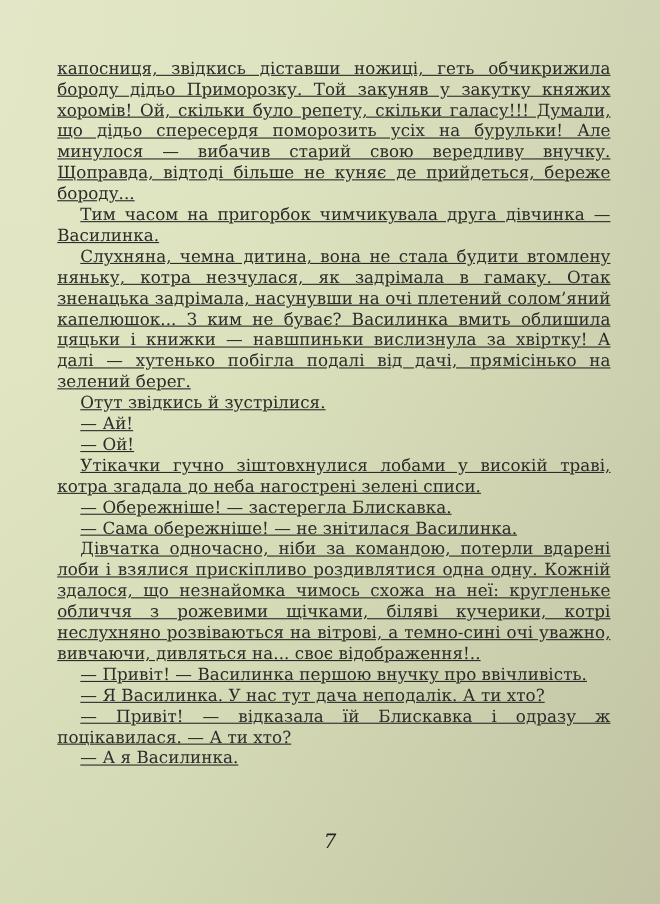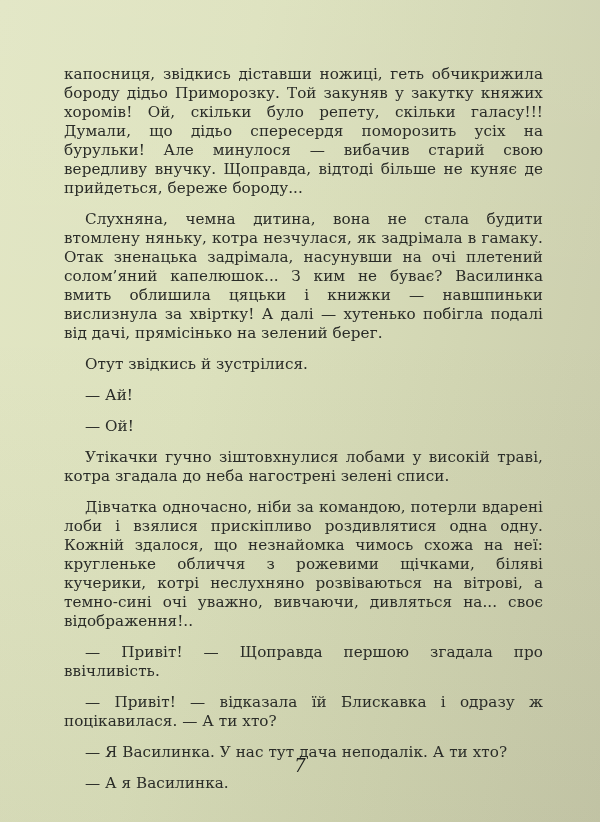--- a/index.html
+++ b/index.html
@@ -16,48 +16,52 @@
   .text-block {
     position: absolute;
     left: 52px; top: 53px; width: 503px;
     font-family: "DejaVu Serif", "Liberation Serif", serif;
     font-size: 15.2px;
     line-height: 19px;
     color: #2a2c28;
     letter-spacing: 0.05px;
   }
   .text-block p {
-    margin: 12px;
+    margin: 0;
     text-indent: 21px;
     text-align: justify;
     text-align-last: left;
     hyphens: manual;
+    text-decoration: underline;
   }
   .page-number {
     position: absolute;
     left: 0; width: 600px; top: 755px;
     text-align: center;
     font-family: "DejaVu Serif", "Liberation Serif", serif;
     font-style: italic;
     font-size: 18px;
     color: #1f211e;
   }
 </style>
 </head>
 <body>
 
 <div class="page-shade"></div>
 
 <div class="text-block">
   <p style="text-indent:0">капосниця, звідкись діставши ножиці, геть обчикрижила бороду дідьо Приморозку. Той закуняв у закутку княжих хоромів! Ой, скільки було репету, скільки галасу!!! Думали, що дідьо спересердя поморозить усіх на бурульки! Але минулося — вибачив старий свою вередливу внучку. Щоправда, відтоді більше не куняє де прийдеться, береже бороду...</p>
+  <p>Тим часом на пригорбок чимчикувала друга дівчинка — Василинка.</p>
   <p>Слухняна, чемна дитина, вона не стала будити втомлену няньку, котра незчулася, як задрімала в гамаку. Отак зненацька задрімала, насунувши на очі плетений солом’яний капелюшок... З ким не буває? Василинка вмить облишила цяцьки і книжки — навшпиньки вислизнула за хвіртку! А далі — хутенько побігла подалі від дачі, прямісінько на зелений берег.</p>
   <p>Отут звідкись й зустрілися.</p>
   <p>— Ай!</p>
   <p>— Ой!</p>
   <p>Утікачки гучно зіштовхнулися лобами у високій траві, котра згадала до неба нагострені зелені списи.</p>
+  <p>— Обережніше! — застерегла Блискавка.</p>
+  <p>— Сама обережніше! — не знітилася Василинка.</p>
   <p>Дівчатка одночасно, ніби за командою, потерли вдарені лоби і взялися прискіпливо роздивлятися одна одну. Кожній здалося, що незнайомка чимось схожа на неї: кругленьке обличчя з рожевими щічками, біляві кучерики, котрі неслухняно розвіваються на вітрові, а темно-сині очі уважно, вивчаючи, дивляться на... своє відображення!..</p>
-  <p>— Привіт! — Щоправда першою згадала про ввічливість.</p>
+  <p>— Привіт! — Василинка першою внучку про ввічливість.</p>
+  <p>— Я Василинка. У нас тут дача неподалік. А ти хто?</p>
   <p>— Привіт! — відказала їй Блискавка і одразу ж поцікавилася. — А ти хто?</p>
-  <p>— Я Василинка. У нас тут дача неподалік. А ти хто?</p>
   <p>— А я Василинка.</p>
 </div>
 
 <div class="page-number">7</div>
 
 </body></html>

